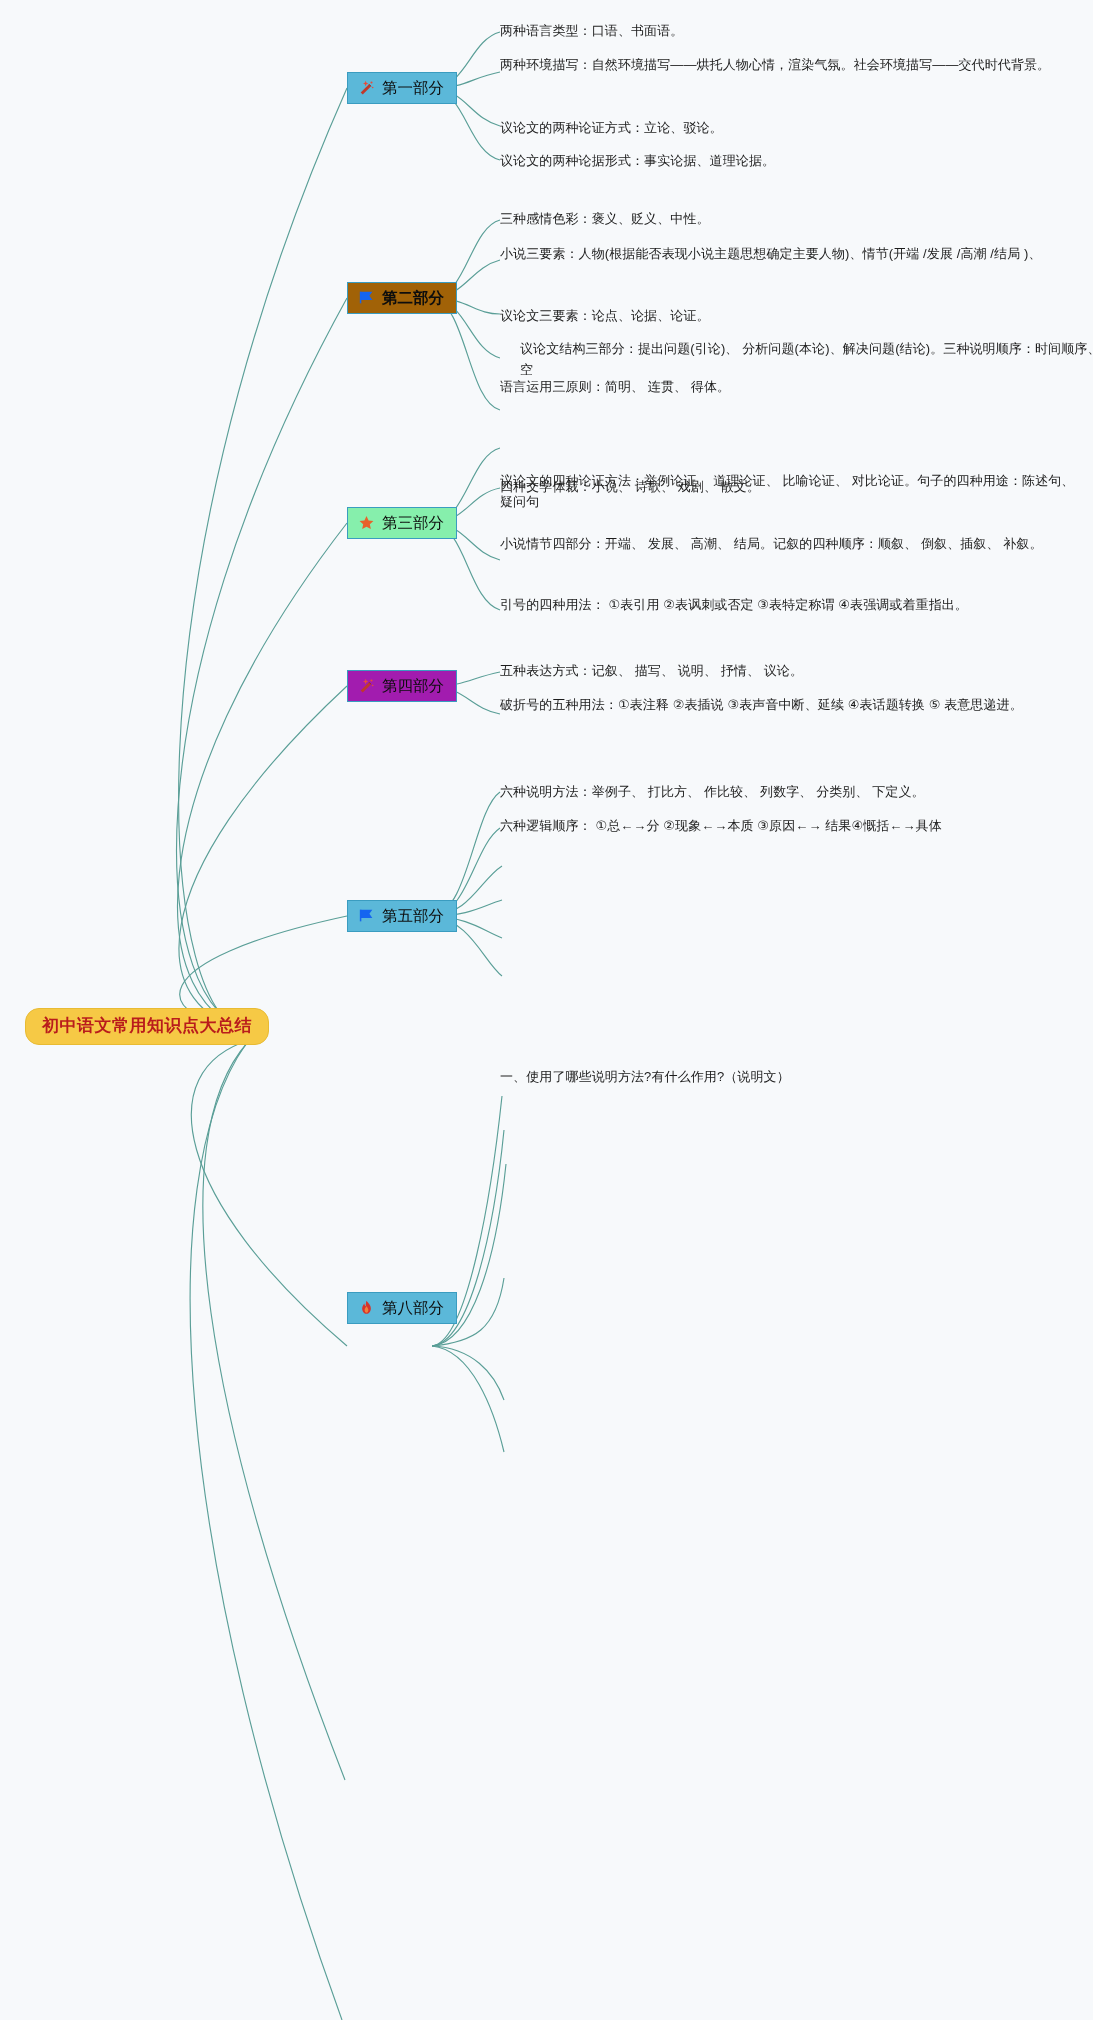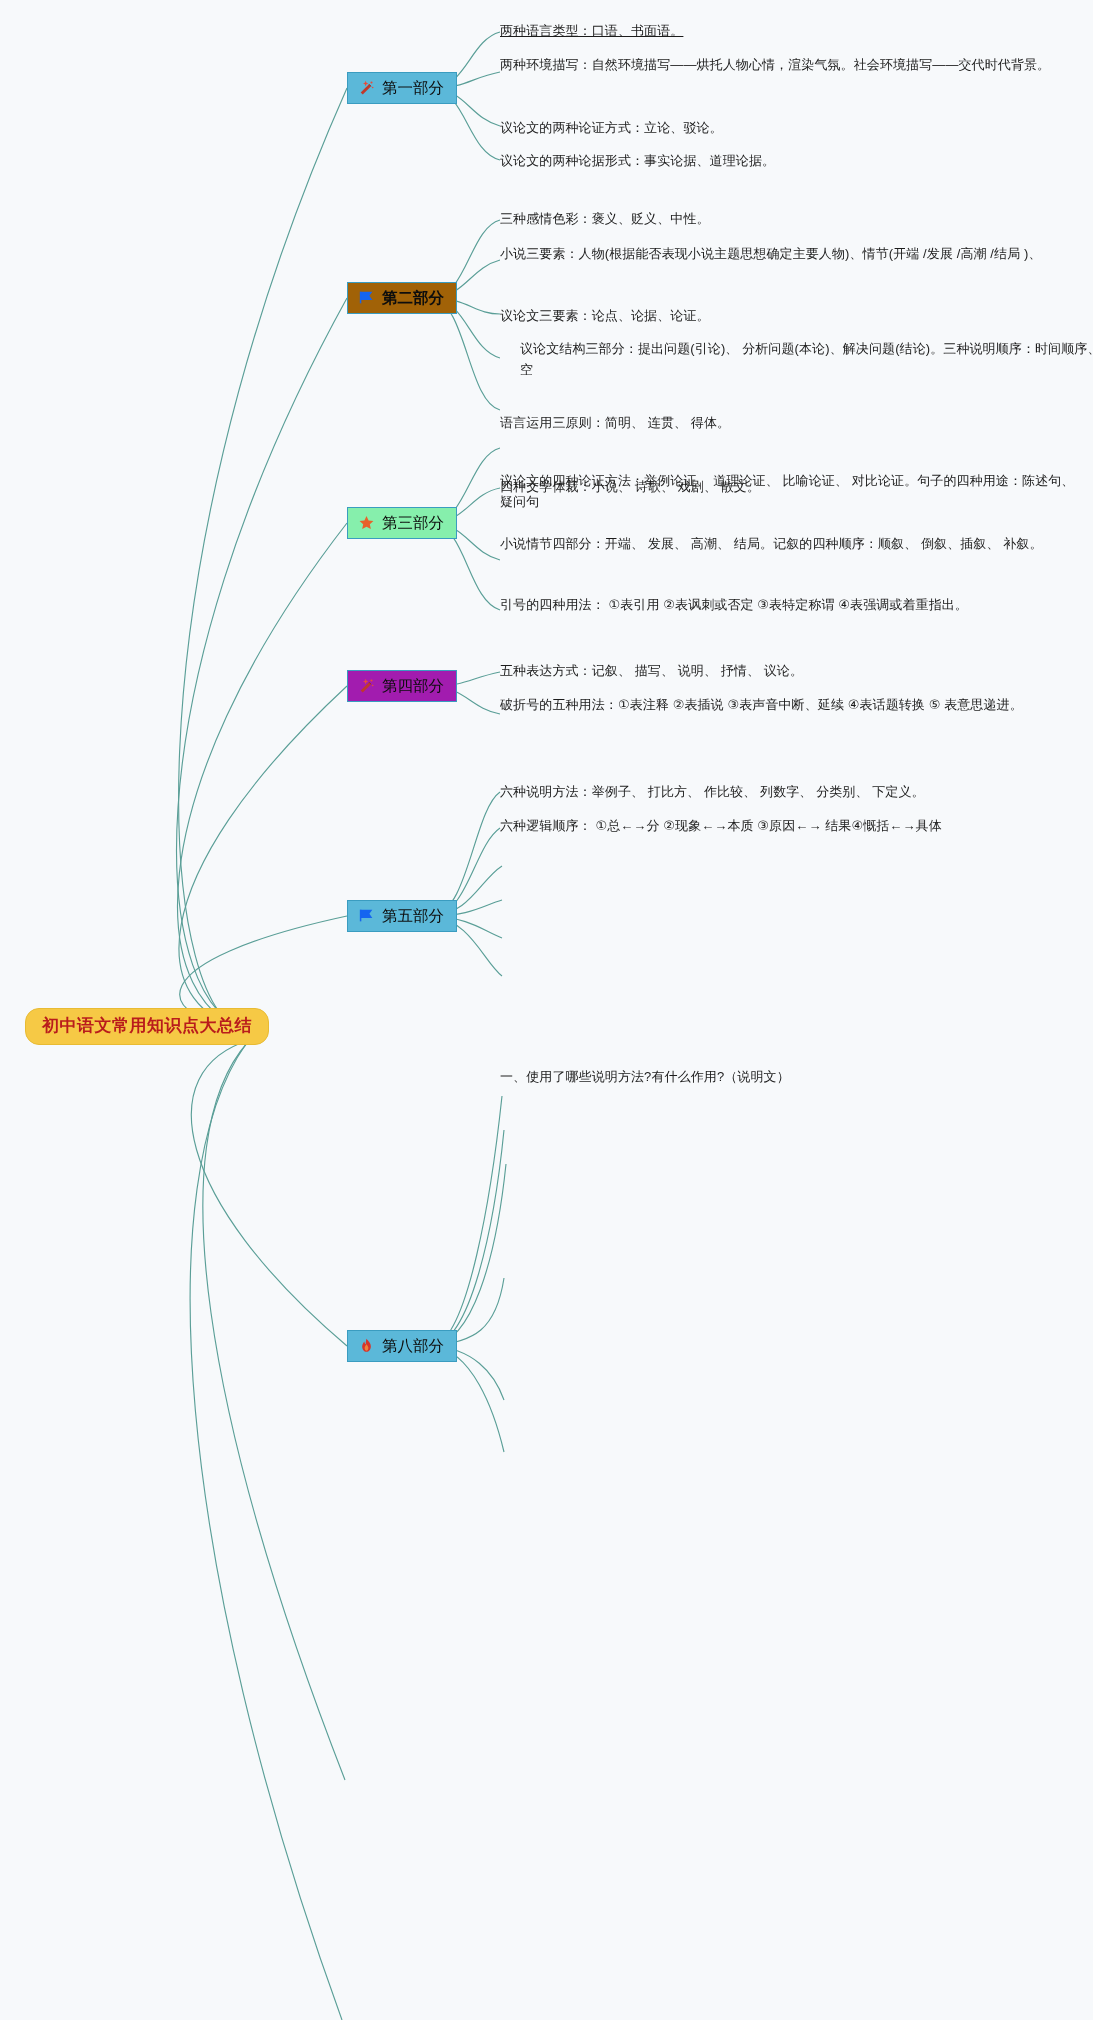--- a/index.html
+++ b/index.html
@@ -151,36 +151,36 @@
       <div class="sec-node" style="left: 347px; top: 72px; background: rgb(91, 184, 217); border-color: rgb(58, 156, 192); color: rgb(13, 13, 13);">
         <span class="emoji"><svg class="icon-wand" viewBox="0 0 20 18">
             <path d="M3 15 L13 5 L15.5 7.5 L5.5 17.5 Z" fill="#c0392b"></path>
             <path d="M13 5 L15.5 7.5" stroke="#8e2a1e" stroke-width="1"></path>
             <path d="M9 1 l1 2.2 2.2 1 -2.2 1 -1 2.2 -1 -2.2 -2.2 -1 2.2 -1z" fill="#e74c3c"></path>
             <circle cx="16" cy="3" r="1.3" fill="#e74c3c"></circle>
             <circle cx="17.4" cy="9" r="1" fill="#e74c3c"></circle>
           </svg></span>
         <span class="sec-label">第一部分</span>
       </div>
-      <div class="leaf" style="left: 500px; top: 20px; width: 590px; text-decoration: underline;">两种语言类型：口语、书面语。</div>
+      <div class="leaf" style="left: 500px; top: 20px; width: 590px;">两种语言类型：口语、书面语。</div>
       <div class="leaf" style="left: 500px; top: 54px; width: 590px;">两种环境描写：自然环境描写——烘托人物心情，渲染气氛。社会环境描写——交代时代背景。</div>
       <div class="leaf" style="left: 500px; top: 117px; width: 590px;">议论文的两种论证方式：立论、驳论。</div>
       <div class="leaf" style="left: 500px; top: 150px; width: 590px;">议论文的两种论据形式：事实论据、道理论据。</div>
       <div class="sec-node" style="left: 347px; top: 282px; background: #a16207; border-color: rgb(58, 156, 192); color: rgb(13, 13, 13); font-weight: bold;">
         <span class="emoji"><svg class="icon-flag" viewBox="0 0 20 18">
             <path d="M3 2 L17 2 L13.5 7 L17 12 L3 12 Z" fill="#1565f0"></path>
             <rect x="2" y="2" width="1.8" height="14" fill="#1565f0"></rect>
           </svg></span>
         <span class="sec-label">第二部分</span>
       </div>
       <div class="leaf" style="left: 500px; top: 208px; width: 590px;">三种感情色彩：褒义、贬义、中性。</div>
       <div class="leaf" style="left: 500px; top: 243px; width: 590px;">小说三要素：人物(根据能否表现小说主题思想确定主要人物)、情节(开端 /发展 /高潮 /结局 )、</div>
       <div class="leaf" style="left: 500px; top: 305px; width: 590px;">议论文三要素：论点、论据、论证。</div>
       <div class="leaf" style="left: 520px; top: 338px; width: 590px;">议论文结构三部分：提出问题(引论)、 分析问题(本论)、解决问题(结论)。三种说明顺序：时间顺序、空</div>
-      <div class="leaf" style="left: 500px; top: 412px; width: 590px;">语言运用三原则：简明、 连贯、 得体。</div>
+      <div class="leaf" style="left: 500px; top: 376px; width: 590px;">语言运用三原则：简明、 连贯、 得体。</div>
       <div class="sec-node" style="left: 347px; top: 507px; background: #86efac; border-color: rgb(58, 156, 192); color: rgb(13, 13, 13);">
         <span class="emoji"><svg class="icon-star" viewBox="0 0 20 18">
             <path d="M10 1.2 l2.5 5.3 5.8 .7 -4.3 4 1.2 5.7 -5.2 -2.9 -5.2 2.9 1.2 -5.7 -4.3 -4 5.8 -.7z" fill="#e8622a"></path>
           </svg></span>
         <span class="sec-label">第三部分</span>
       </div>
       <div class="leaf" style="left: 500px; top: 436px; width: 590px; margin-top: 40px;">四种文学体裁：小说、 诗歌、 戏剧、 散文。</div>
       <div class="leaf" style="left: 500px; top: 470px; width: 590px;">议论文的四种论证方法：举例论证、 道理论证、 比喻论证、 对比论证。句子的四种用途：陈述句、 疑问句</div>
       <div class="leaf" style="left: 500px; top: 533px; width: 590px;">小说情节四部分：开端、 发展、 高潮、 结局。记叙的四种顺序：顺叙、 倒叙、插叙、 补叙。</div>
       <div class="leaf" style="left: 500px; top: 594px; width: 590px;">引号的四种用法： ①表引用 ②表讽刺或否定 ③表特定称谓 ④表强调或着重指出。</div>
@@ -198,21 +198,21 @@
       <div class="leaf" style="left: 500px; top: 694px; width: 590px;">破折号的五种用法：①表注释 ②表插说 ③表声音中断、延续 ④表话题转换 ⑤ 表意思递进。</div>
       <div class="sec-node" style="left: 347px; top: 900px; background: rgb(91, 184, 217); border-color: rgb(58, 156, 192); color: rgb(13, 13, 13);">
         <span class="emoji"><svg class="icon-flag" viewBox="0 0 20 18">
             <path d="M3 2 L17 2 L13.5 7 L17 12 L3 12 Z" fill="#1565f0"></path>
             <rect x="2" y="2" width="1.8" height="14" fill="#1565f0"></rect>
           </svg></span>
         <span class="sec-label">第五部分</span>
       </div>
       <div class="leaf" style="left: 500px; top: 781px; width: 590px;">六种说明方法：举例子、 打比方、 作比较、 列数字、 分类别、 下定义。</div>
       <div class="leaf" style="left: 500px; top: 815px; width: 590px;">六种逻辑顺序： ①总←→分 ②现象←→本质 ③原因←→ 结果④慨括←→具体</div>
-      <div class="sec-node" style="left: 347px; top: 1330px; background: rgb(91, 184, 217); border-color: rgb(58, 156, 192); color: rgb(13, 13, 13);">
+      <div class="sec-node" style="left: 347px; top: 1292px; background: rgb(91, 184, 217); border-color: rgb(58, 156, 192); color: rgb(13, 13, 13);">
         <span class="emoji"><svg class="icon-fire" viewBox="0 0 20 18">
             <path d="M10 1 C12.4 4.2 15.2 6 15.2 10.1 C15.2 13.6 12.9 16.6 10 16.6 C7.1 16.6 4.8 13.6 4.8 10.1 C4.8 7.3 6.3 6.1 7.4 4.2 C7.6 6 8.3 7 9.1 7.6 C9.1 5.1 9.3 3.1 10 1 Z" fill="#d6342c"></path>
             <path d="M10 7.6 C11.2 9.4 12.2 10.4 12.2 12.1 C12.2 14 11.2 15.3 10 15.3 C8.8 15.3 7.8 14 7.8 12.1 C7.8 10.6 8.8 9.5 10 7.6 Z" fill="#f0803a"></path>
           </svg></span>
         <span class="sec-label">第八部分</span>
       </div>
       <div class="leaf" style="left: 500px; top: 1066px; width: 590px;">一、使用了哪些说明方法?有什么作用?（说明文）</div>
     </div>
 
 </div>

